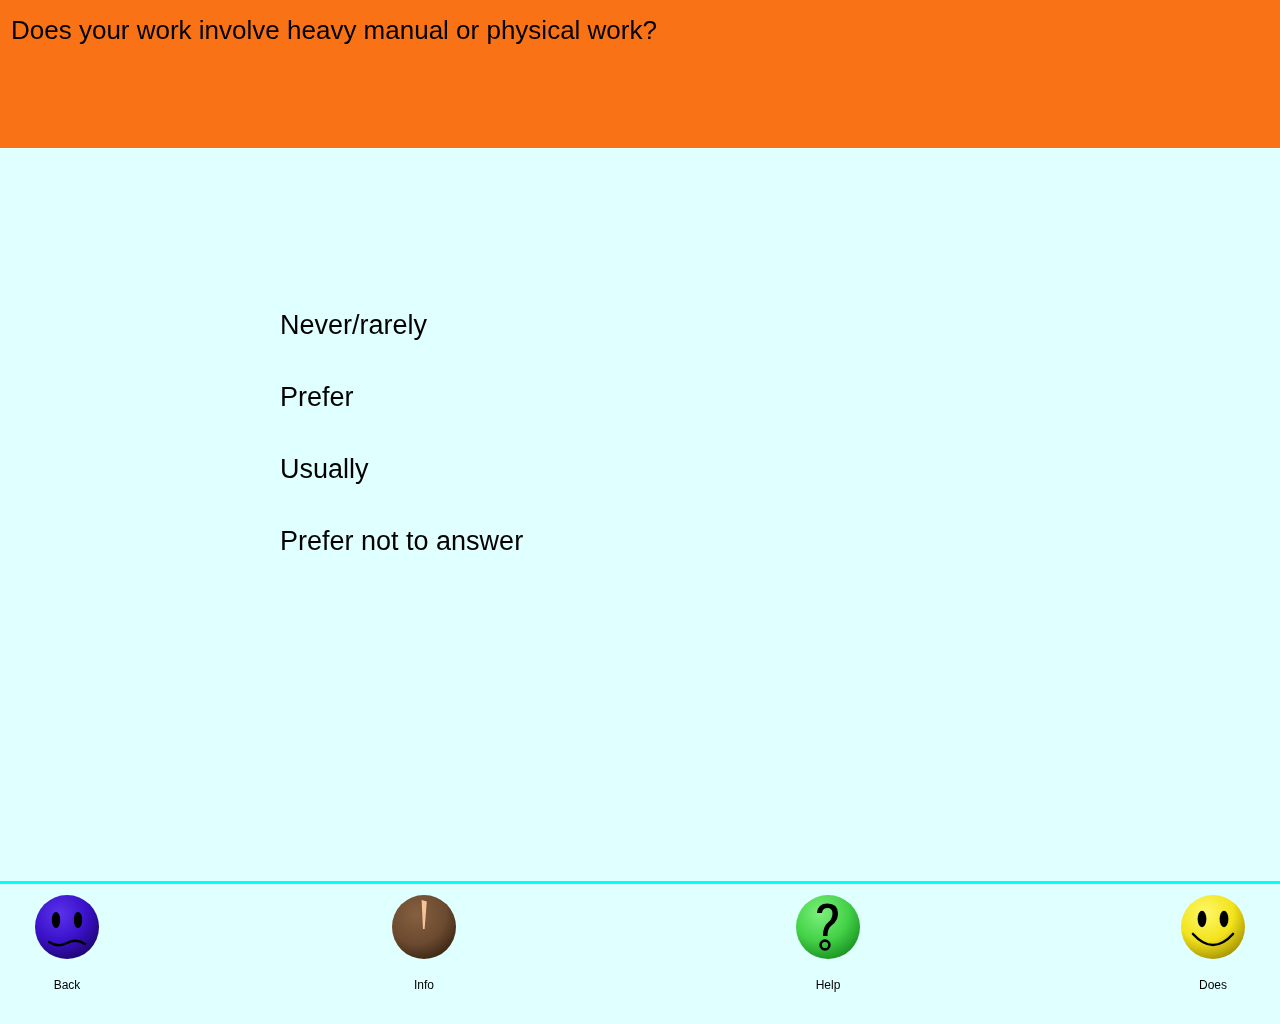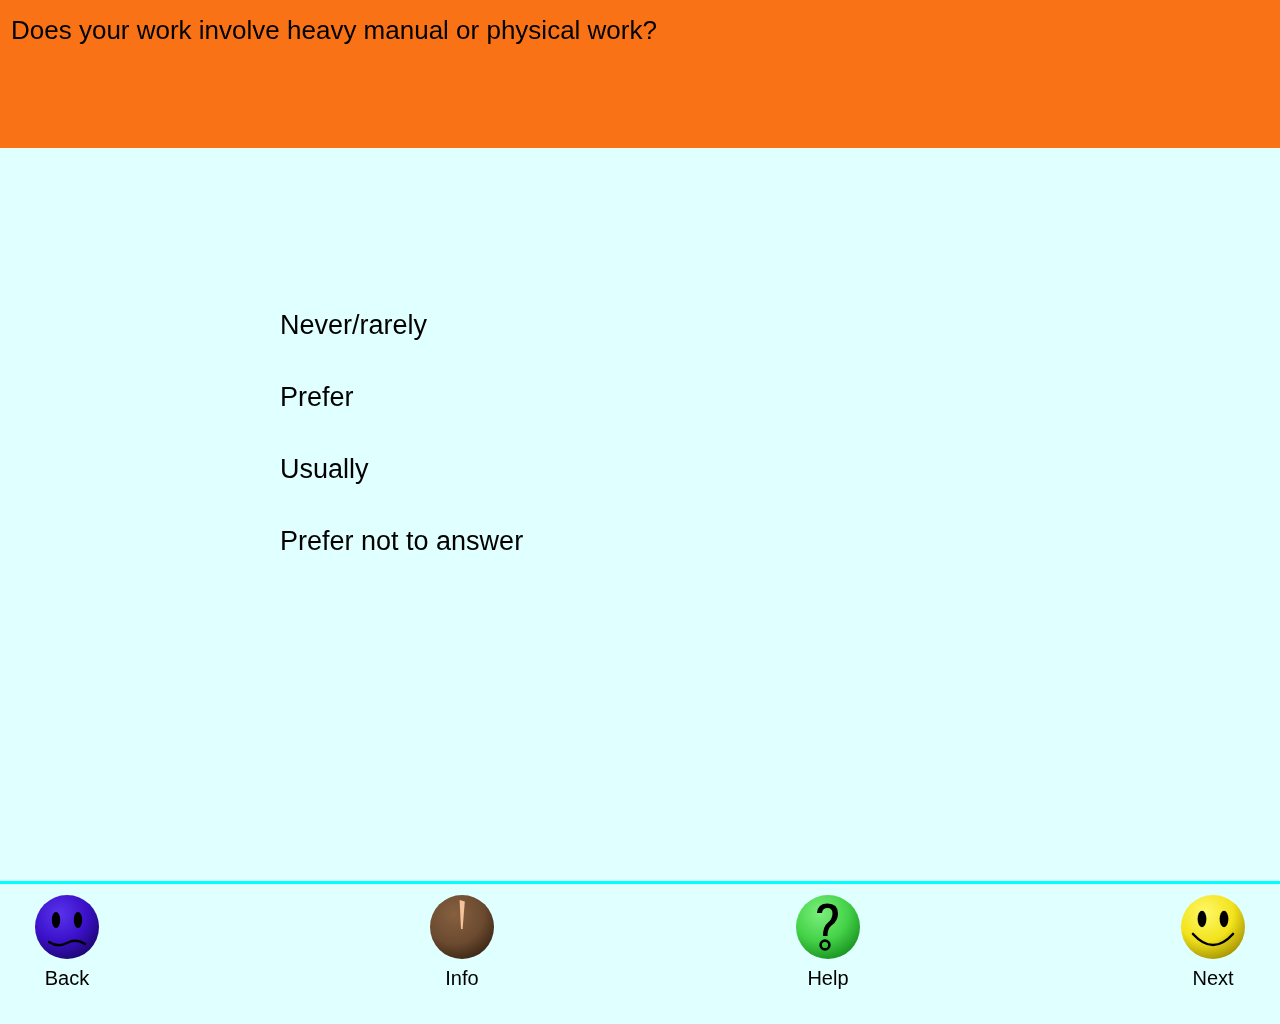--- a/index.html
+++ b/index.html
@@ -77,33 +77,33 @@
     height: 140px;
   }
   .nav-btn {
     position: absolute;
     top: 8px;
     width: 120px;
     text-align: center;
     cursor: pointer;
   }
   .nav-btn-back { left: 7px; }
-  .nav-btn-info { left: 402px; }
+  .nav-btn-info { left: 364px; }
   .nav-btn-help { left: 768px; }
   .nav-btn-next { left: 1153px; }
 
   .nav-icon {
     width: 72px;
     height: 72px;
     margin: 0 auto;
     display: block;
   }
   .nav-caption {
-    margin-top: 2px;
-    font-size: 20px;
+    margin-top: 9px;
+    font-size: 12px;
     line-height: 24px;
     color: #000000;
   }
 </style>
 </head>
 <body>
 
 <div class="screen">
 
   <div class="question-banner">
@@ -194,18 +194,18 @@
             <stop offset="0%" stop-color="#fff86a"></stop>
             <stop offset="55%" stop-color="#f2e31c"></stop>
             <stop offset="100%" stop-color="#9e8a00"></stop>
           </radialGradient>
         </defs>
         <circle cx="36" cy="35" r="32" fill="url(#gNext)"></circle>
         <ellipse cx="25" cy="27" rx="4.4" ry="8.2" fill="#000"></ellipse>
         <ellipse cx="47" cy="27" rx="4.4" ry="8.2" fill="#000"></ellipse>
         <path d="M16 42 Q36 64 56 42" stroke="#000" stroke-width="2.6" fill="none" stroke-linecap="round"></path>
       </svg>
-      <div class="nav-caption">Next</div>
+      <div class="nav-caption">Does</div>
     </div>
 
   </div>
 
 </div>
 
 </body></html>

